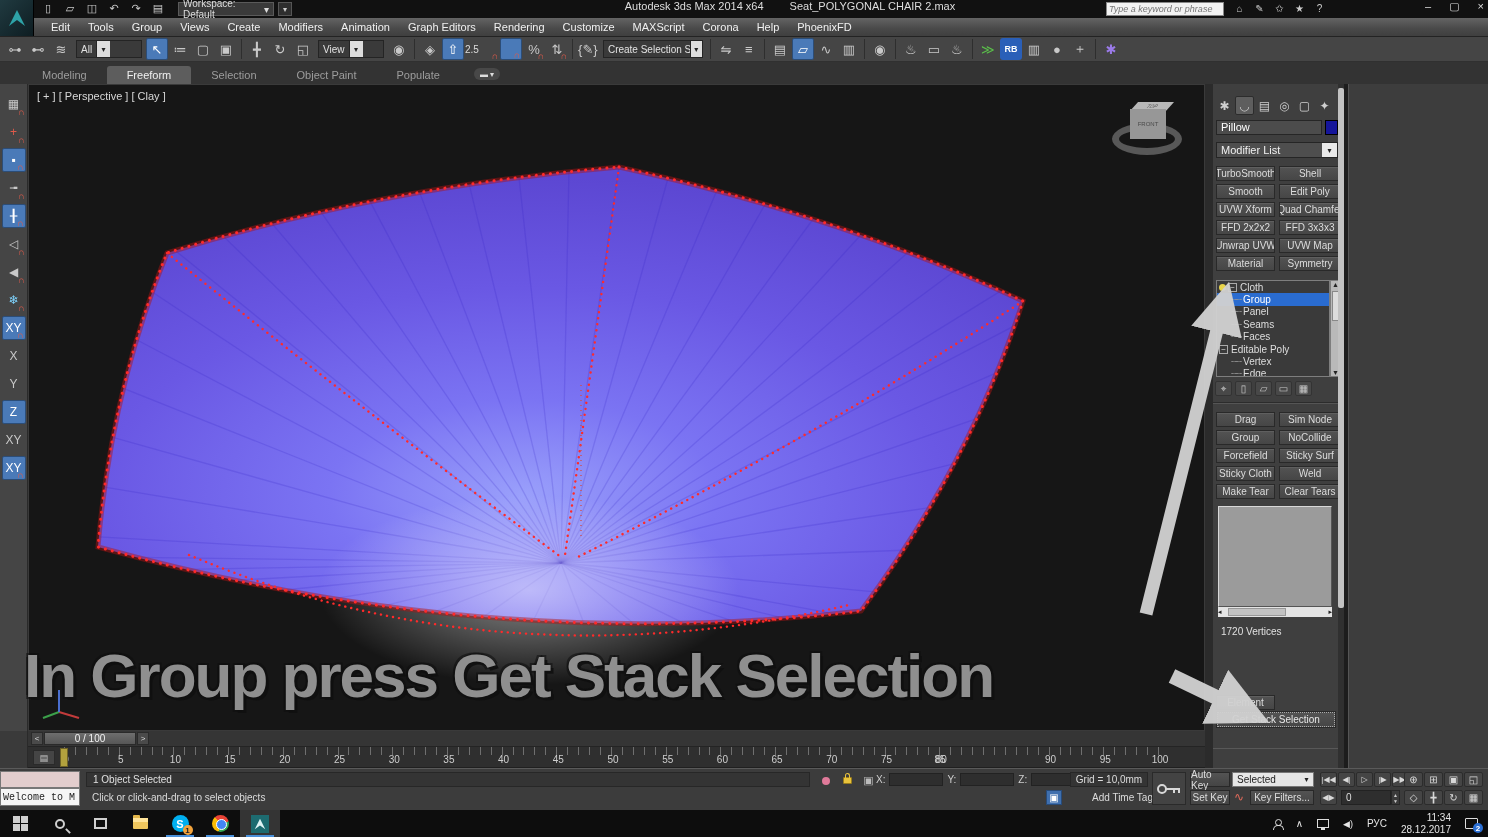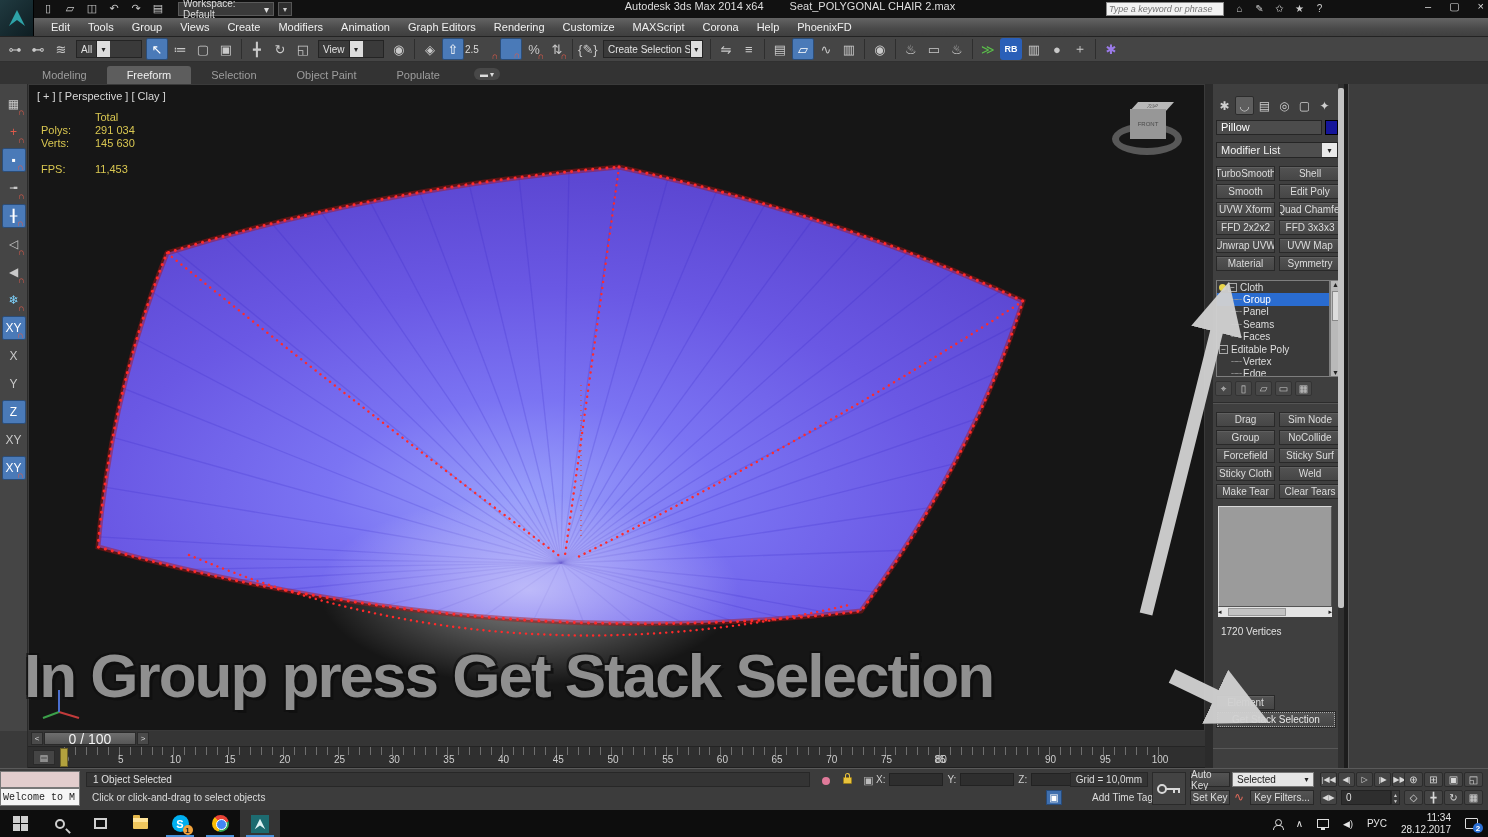--- a/index.html
+++ b/index.html
@@ -86,21 +86,21 @@
 #rolldiv{position:absolute;left:0;top:318px;width:125px;height:2px;background:#2c2c2c;border-bottom:1px solid #555}
 #vcount{position:absolute;left:8px;top:542px;font-size:10px;color:#e0e0e0}
 #getstack{position:absolute;left:4px;top:628px;width:118px;height:15px;background:linear-gradient(#535353,#464646);border:1px dotted #aaa;outline:1px solid #292929;color:#e8e8e8;font-size:10px;display:flex;align-items:center;justify-content:center}
 #listbox{position:absolute;left:5px;top:422px;width:114px;height:101px;background:#9b9b9b;border:1px solid #d8d8d8;border-right-color:#555;border-bottom-color:#555}
 #hscroll{position:absolute;left:5px;top:523px;width:114px;height:10px;background:#e4e4e4;display:flex;align-items:center;justify-content:space-between;font-size:7px;color:#222}
 #hthumb{position:absolute;left:10px;top:1px;width:58px;height:8px;background:#c3c3c3;border:1px solid #999}
 #panelline{position:absolute;left:0;top:664px;width:125px;height:1px;background:#585858}
 
 #trackbar{left:28px;top:731px;width:1177px;height:16px;background:#353535;border-bottom:1px solid #242424;display:flex;align-items:center}
 #tbprev,#tbnext{width:12px;height:13px;background:#4a4a4a;border:1px solid #2a2a2a;color:#ddd;font-size:8px;display:flex;align-items:center;justify-content:center;margin-left:3px}
-#tbval{width:92px;height:13px;background:linear-gradient(#6e6e6e,#565656);border:1px solid #2a2a2a;color:#f2f2f2;font-size:14px;display:flex;align-items:center;justify-content:center;margin-left:1px}
+#tbval{width:92px;height:13px;background:linear-gradient(#6e6e6e,#565656);border:1px solid #2a2a2a;color:#f2f2f2;font-size:10px;display:flex;align-items:center;justify-content:center;margin-left:1px}
 #tbnext{margin-left:1px}
 #lcorner{left:0;top:731px;width:28px;height:37px;background:#3a3a3a;border-right:1px solid #2a2a2a}
 #ruler{left:28px;top:747px;width:1177px;height:21px;background:#2f2f2f;border-bottom:1px solid #202020}
 #rico{position:absolute;left:5px;top:3px;width:22px;height:15px;background:#454545;border:1px solid #2a2a2a;color:#c9c9c9;font-size:9px;display:flex;align-items:center;justify-content:center}
 #rticks{position:absolute;left:36px;top:0;width:1100px;height:8px;
  background:repeating-linear-gradient(90deg,#6f6f6f 0 1px,transparent 1px 10.94px)}
 #rlabels{position:absolute;left:36px;top:7px;width:1110px;height:13px;font-size:10px;color:#cfcfcf}
 #rlabels span{position:absolute;transform:translateX(-50%)}
 #cmarker{position:absolute;left:32px;top:1px;width:8px;height:19px;background:#b3a23e;border:1px solid #6f6327}
 
@@ -381,38 +381,20 @@
     </g>
     <g fill="none" stroke="#ff2a2a" stroke-width="2.4" stroke-linecap="round" stroke-dasharray="0.1 6">
       <path d="M590,82 Q560,300 536,470"></path>
       <path d="M994,216 Q790,350 545,474"></path>
       <path d="M138,168 Q340,330 532,472"></path>
       <path d="M160,470 Q470,600 820,520"></path>
     </g>
     <path d="M552,300 L552,452" stroke="#d05050" stroke-width="1.4" stroke-dasharray="1 4" fill="none"></path>
   </svg>
   <div id="vplabel">[ + ] [ Perspective ] [ Clay ]</div>
-  <div id="vpstats" style="color:#d9c751">
-    <div class="r">
-        <span class="l"></span>
-        <span class="v">Total</span>
-      </div>
-    <div class="r">
-        <span class="l">Polys:</span>
-        <span class="v">291 034</span>
-      </div>
-    <div class="r">
-        <span class="l">Verts:</span>
-        <span class="v">145 630</span>
-      </div>
-    <div class="r" style="margin-top:13px">
-        <span class="l">FPS:</span>
-        <span class="v">11,453</span>
-      </div>
-  </div>
   <div id="viewcube">
     <div id="vcring"></div>
     <div id="vctop">TOP</div>
     <div id="vccube">FRONT</div>
   </div>
   <svg id="axis" width="44" height="40">
     <line x1="20" y1="30" x2="40" y2="36" stroke="#c23b3b" stroke-width="2"></line>
     <line x1="20" y1="30" x2="4" y2="36" stroke="#3ba04a" stroke-width="2"></line>
     <line x1="20" y1="30" x2="20" y2="8" stroke="#4a6fd0" stroke-width="2"></line>
   </svg>

